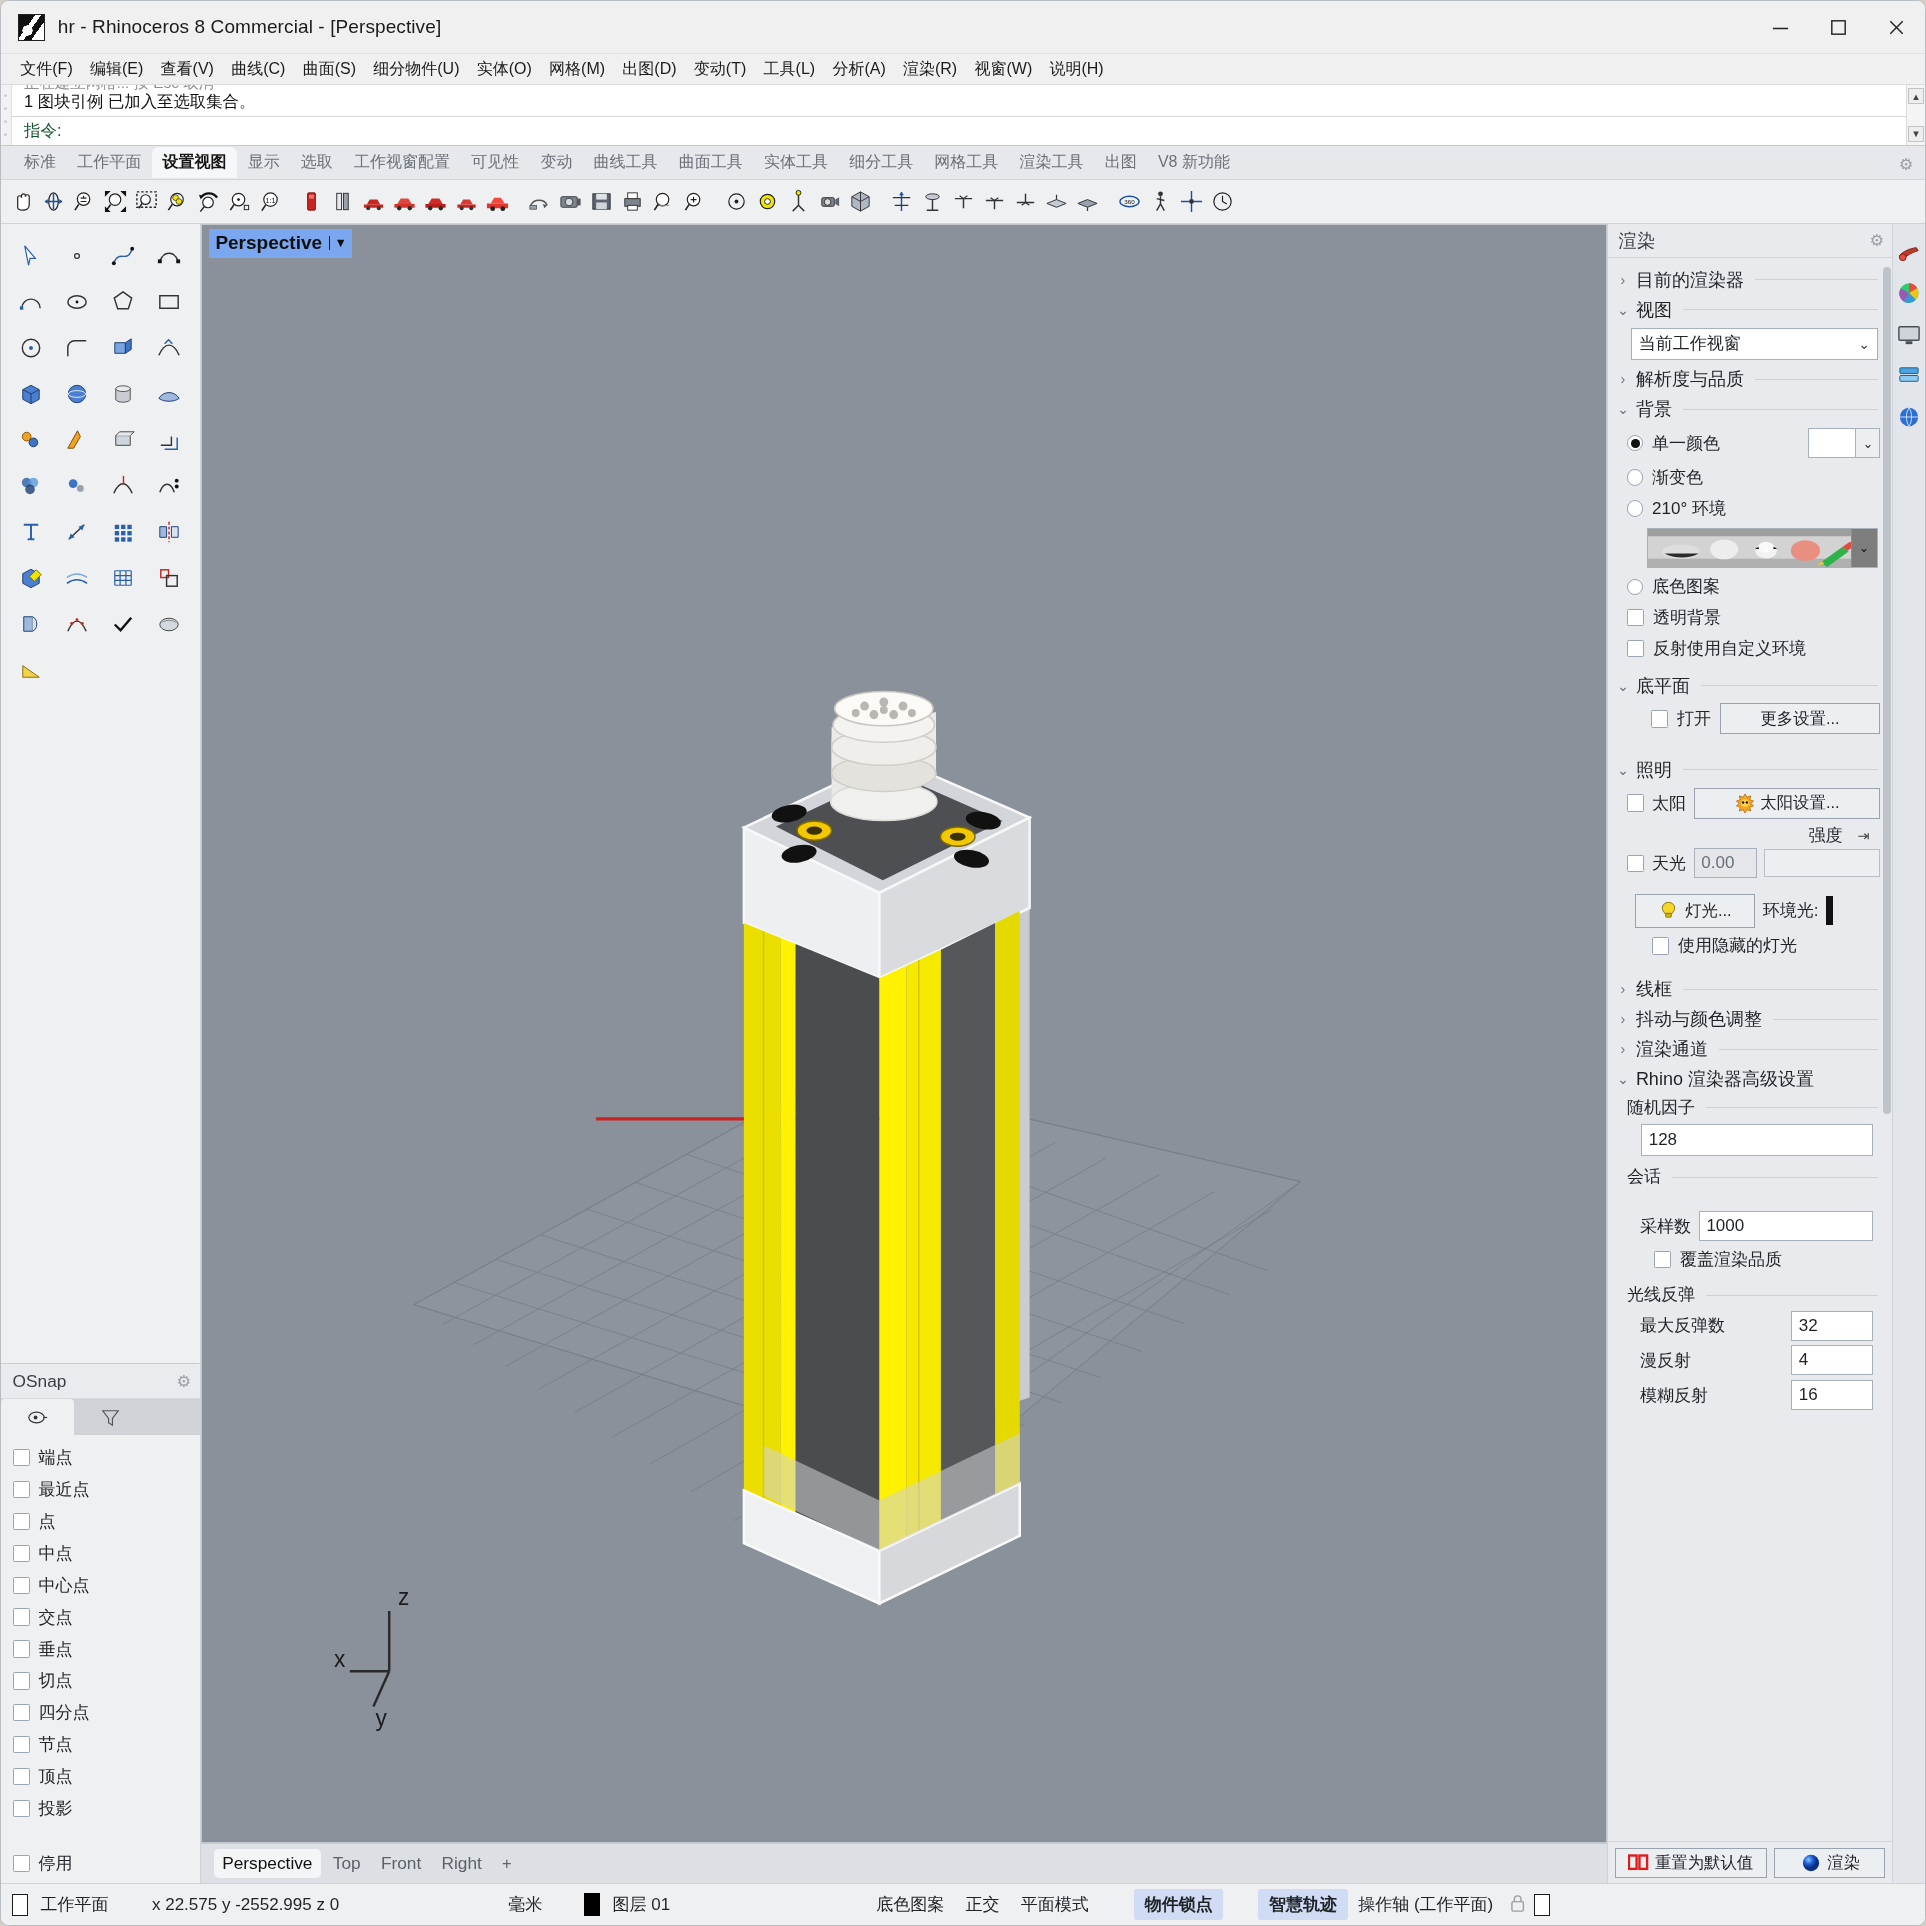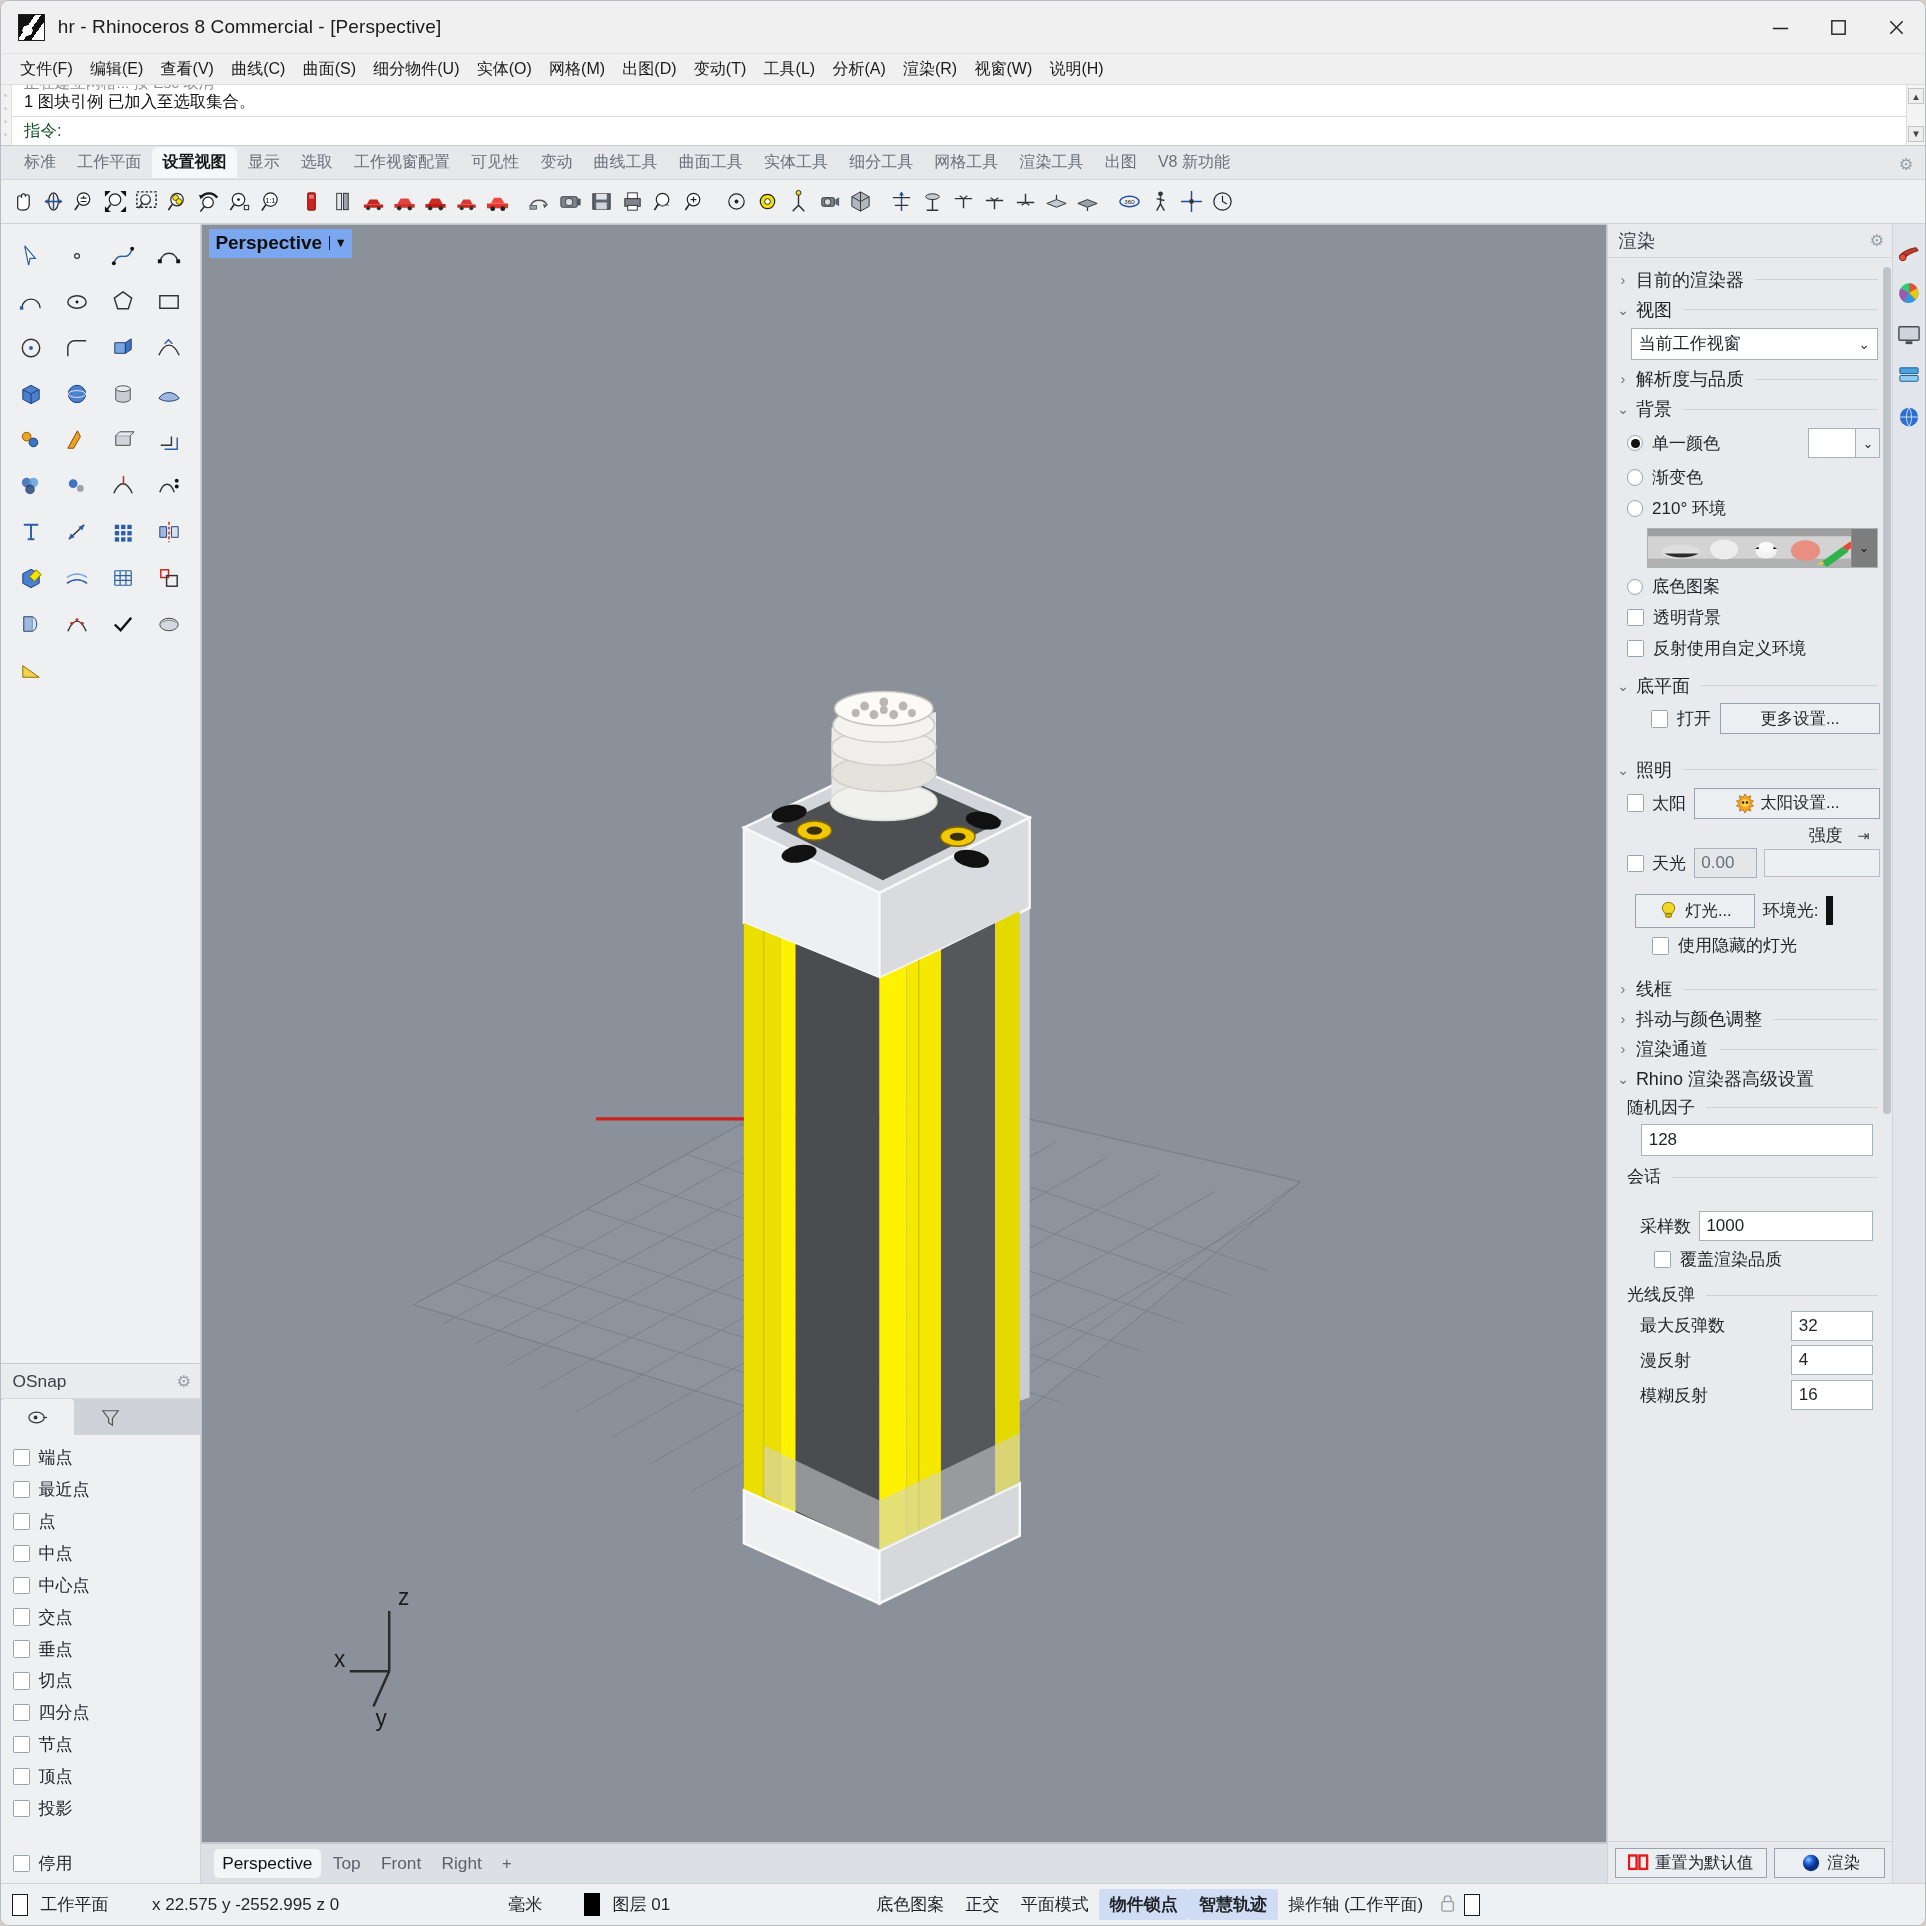--- a/index.html
+++ b/index.html
@@ -275,21 +275,21 @@
 
   
   .statusbar{
     flex:0 0 42px; display:flex; align-items:center;
     background:#eef0f2; border-top:0.5px solid #d0d4d9;
     padding:0 10.6px; gap:0;
     border-bottom-left-radius:6.7px; border-bottom-right-radius:6.7px;
   }
   .sb-item{ font-size:17px; color:#1f2328; padding:0 12.5px; white-space:nowrap; }
   .sb-item.tog{ padding:3.9px 10.6px; border-radius:2.9px;}
-  .sb-item.on{ background:#cfdcf3; font-weight:bold;}
+  .sb-item.on{ background:#cfdcf3; font-weight:bold;margin-left:35px;}
   .sb-chip{ width:16.4px;height:22px;border:1.4px solid #1b1b1b;background:#fff;}
   .sb-black{ width:16.4px;height:23px;background:#000;}
 </style>
 </head>
 <body>
 
 <div id="app">
 
   <div class="titlebar">
     <div class="app-icon"></div>

